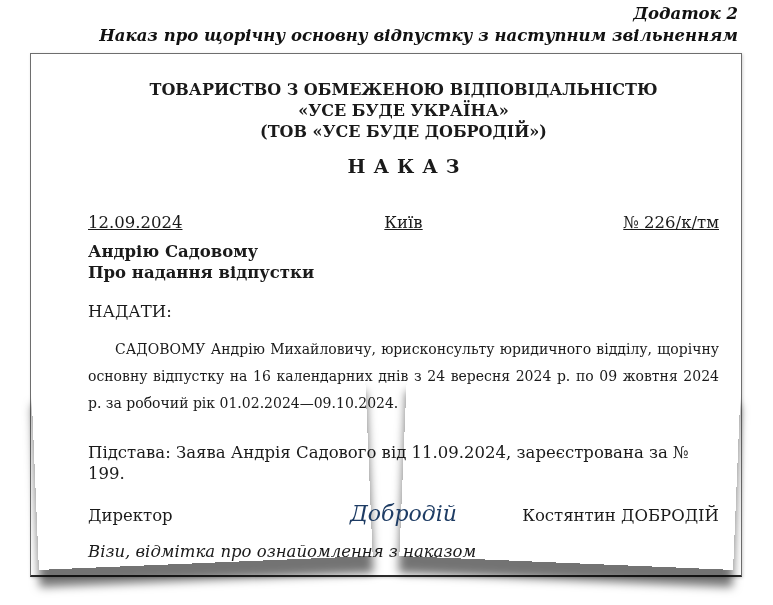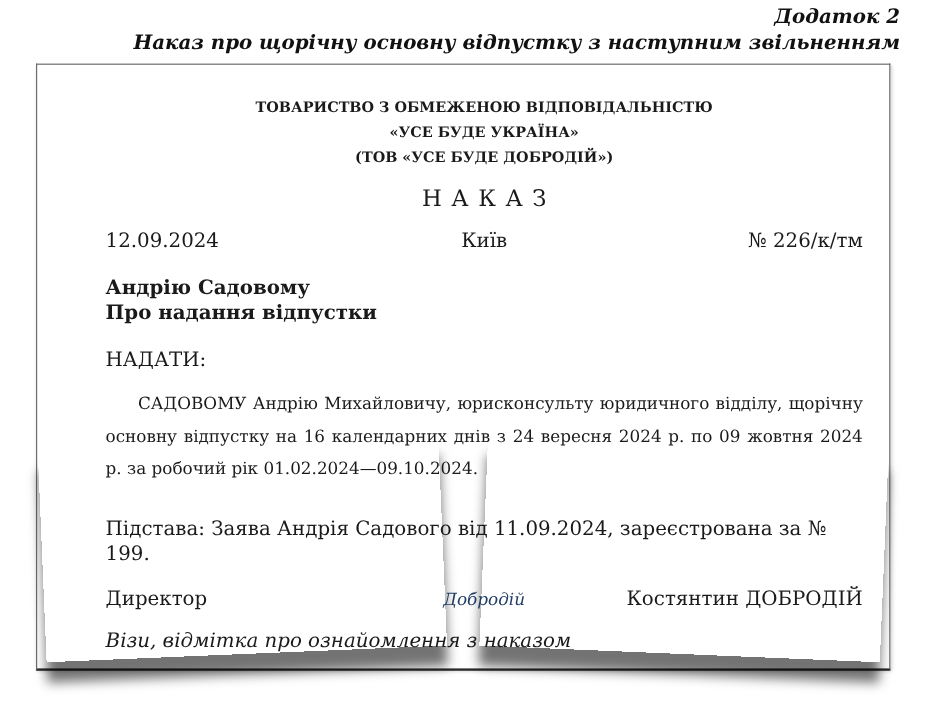--- a/index.html
+++ b/index.html
@@ -11,21 +11,21 @@
     overflow: hidden;
     font-family: "DejaVu Serif", "Liberation Serif", serif;
     color: #1a1a1a;
   }
 
   
   .annex {
     position: absolute;
     top: 3px;
     left: 0;
-    right: 23px;
+    right: 35px;
     text-align: right;
     font-style: italic;
     font-weight: bold;
     font-size: 16.5px;
     line-height: 22px;
     color: #111;
   }
 
   
   .doc {
@@ -52,44 +52,44 @@
     background: transparent;
     box-shadow: 0 17px 10px rgba(0,0,0,0.55);
   }
   .doc::before { left: 4px;  transform: rotate(-2.4deg); }
   .doc::after  { right: 4px; transform: rotate(2.4deg); }
 
   
   .company {
     text-align: center;
     font-weight: bold;
-    font-size: 12px;
+    font-size: 16px;
     line-height: 21px;
     margin-bottom: 13px;
   }
   .edrpou {
     text-align: right;
     font-size: 16.5px;
     margin-bottom: 21px;
   }
   .order-title {
     text-align: center;
-    font-weight: normal;
+    font-weight: bold;
     font-size: 19px;
     letter-spacing: 0.42em;
     text-indent: 0.42em; 
-    margin-bottom: 14px;
+    margin-bottom: 36px;
   }
   .meta-row, .sig-row {
     display: grid;
     grid-template-columns: 1fr auto 1fr;
     align-items: baseline;
     font-size: 16.5px;
   }
-  .meta-row { margin-bottom: 19px; }
+  .meta-row { margin-bottom: 9px; text-decoration: underline; }
   .meta-left  { text-align: left; }
   .meta-center{ text-align: left; }
   .meta-right { text-align: right; }
 
   .subject {
     font-weight: bold;
     font-size: 16.5px;
     line-height: 21px;
     margin-bottom: 19px;
   }
@@ -105,21 +105,21 @@
     margin-bottom: 25px;
   }
   .basis {
     font-size: 16.5px;
     line-height: 21px;
     margin-bottom: 17px;
   }
   .sig-row { margin-bottom: 16px; }
   .sig-script {
     font-style: italic;
-    font-size: 14px;
+    font-size: 22px;
     text-align: right;
   }
   .footer-note {
     font-style: italic;
     font-size: 16.5px;
   }
 </style>
 </head>
 <body>
 

